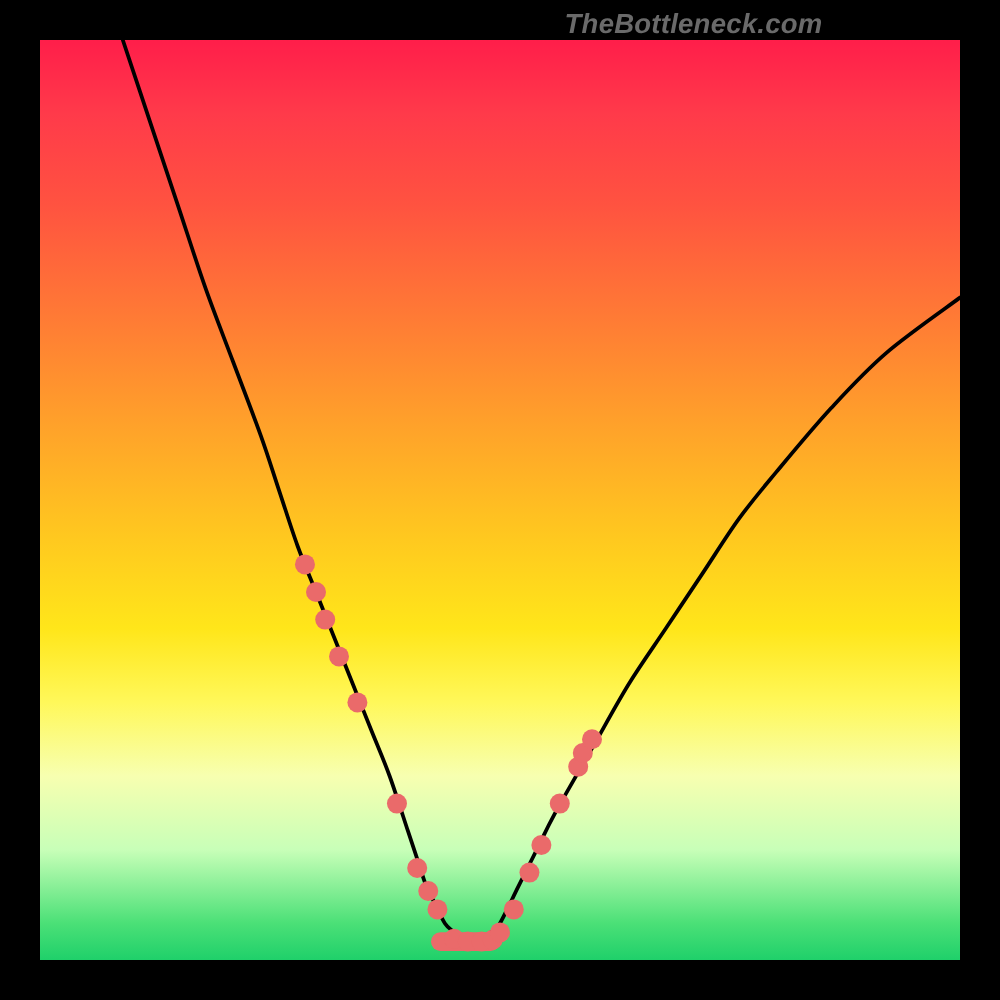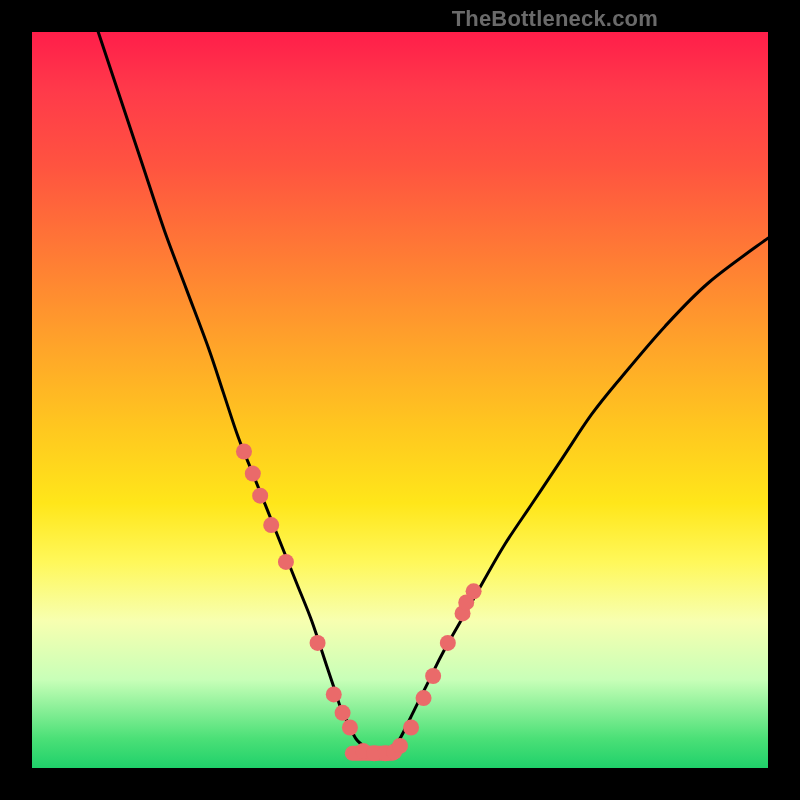--- a/index.html
+++ b/index.html
@@ -11,20 +11,21 @@
     overflow: hidden;
     font-family: Arial, Helvetica, sans-serif;
   }
   .frame {
     position: absolute;
     top: 0;
     left: 0;
     width: 668px;
     height: 800px;
     background: #000;
+    font-style: italic;
   }
   .plot {
     position: absolute;
     top: 32px;
     left: 32px;
     width: 736px;
     height: 736px;
     
     background: linear-gradient(to bottom,
       #ff1e4a 0%,

